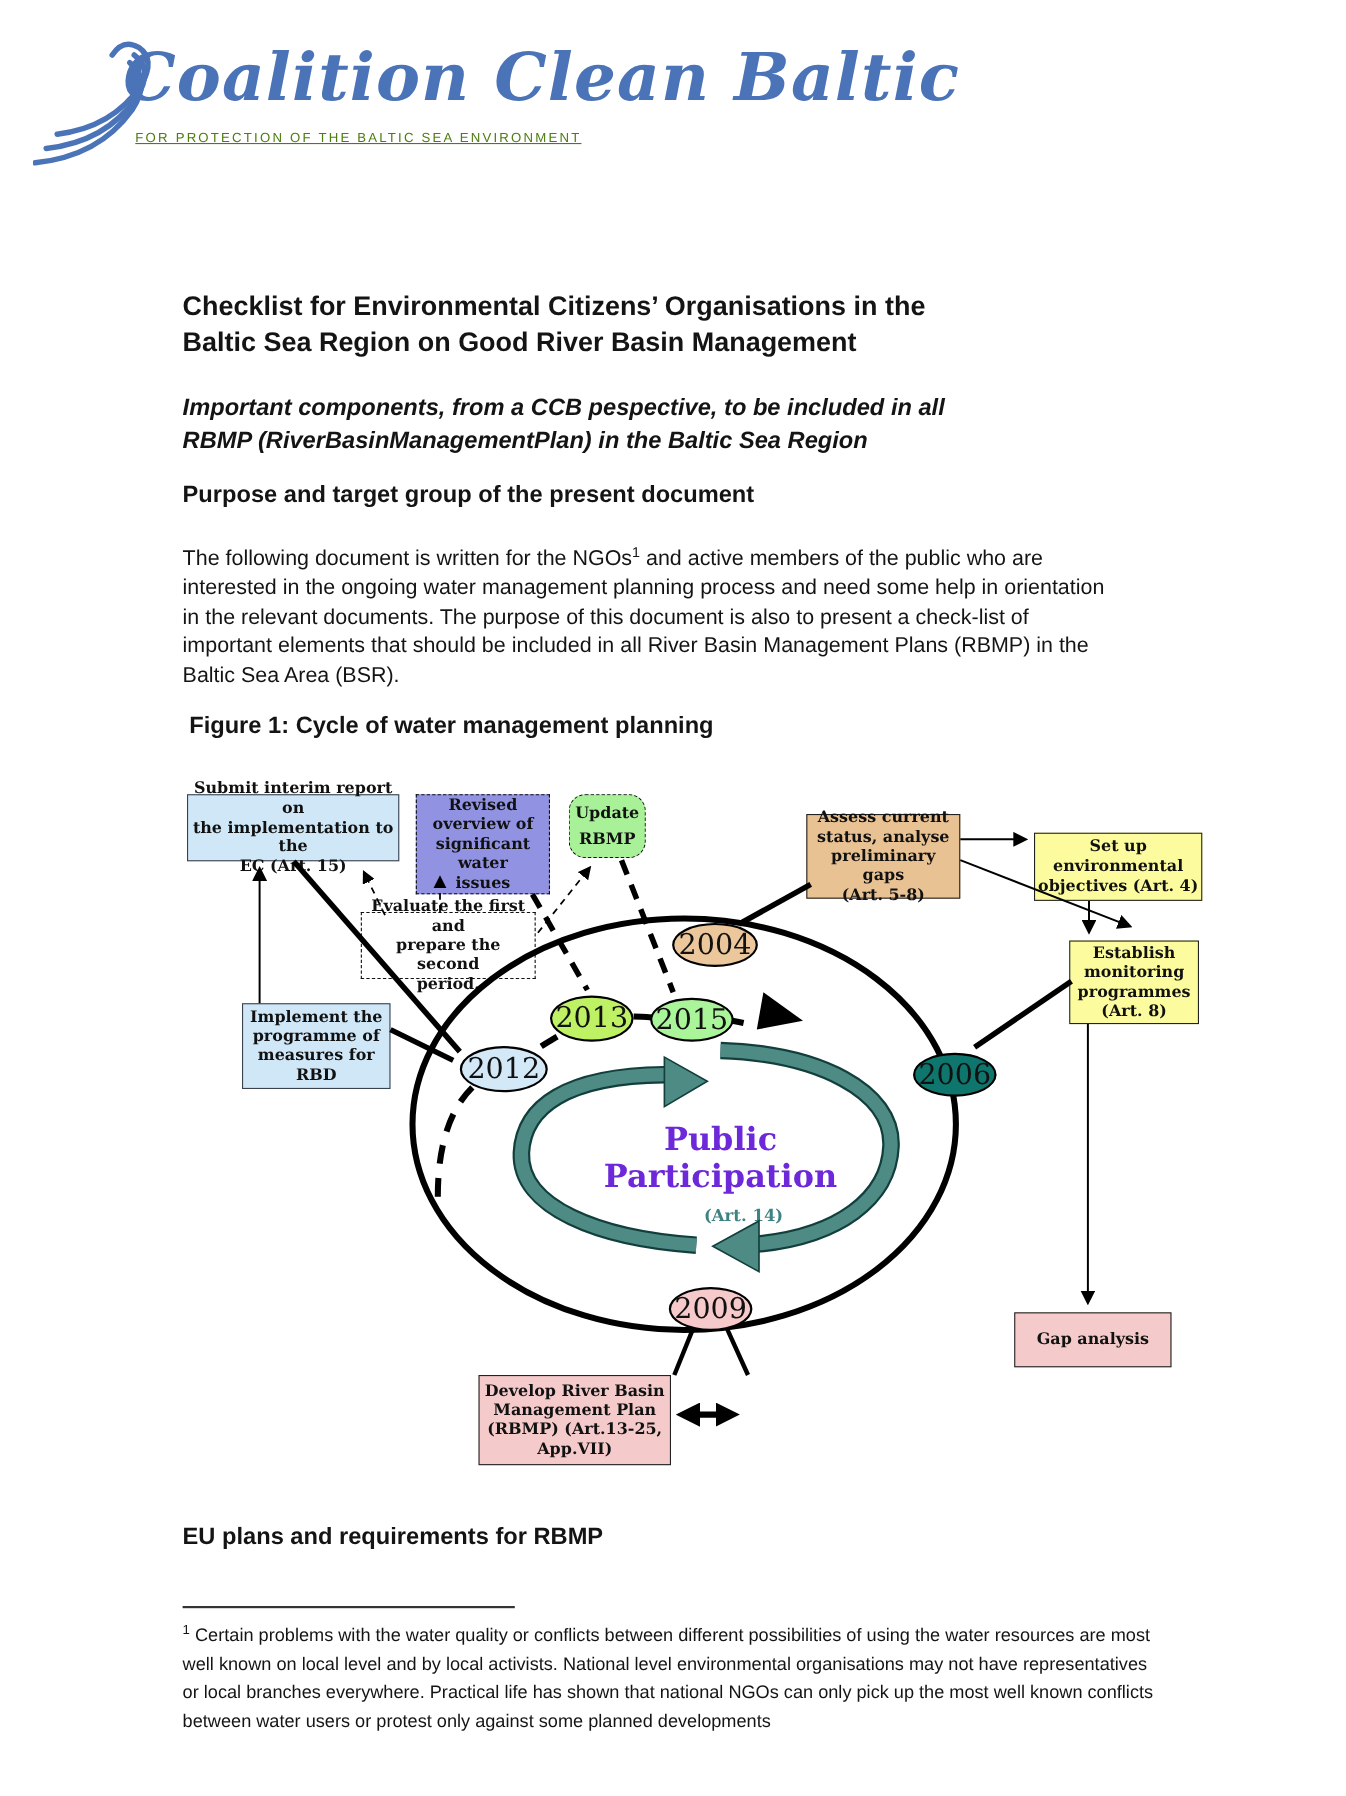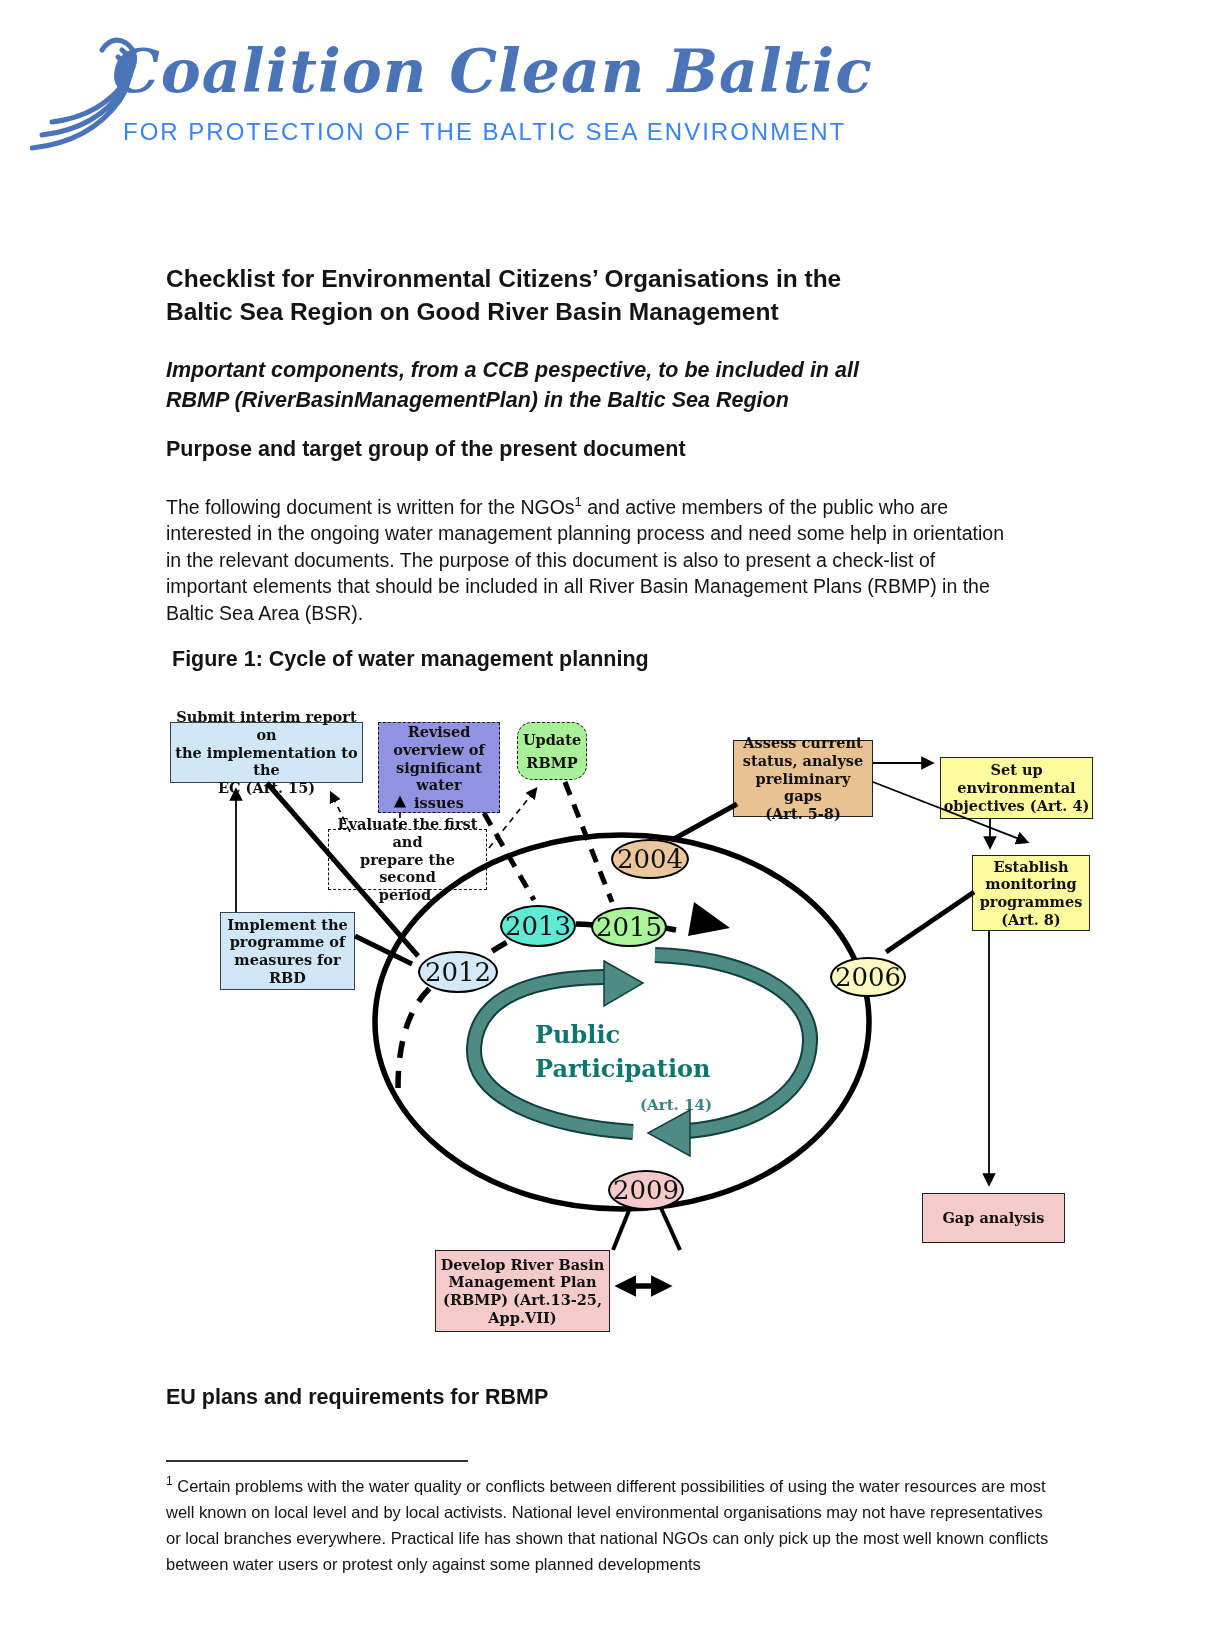--- a/index.html
+++ b/index.html
@@ -9,22 +9,22 @@
   }
   .abs { position:absolute; }
 
   
   .logo-title {
     left:112px; top:36px; font-family:"DejaVu Serif", serif;
     font-style:italic; font-weight:bold; font-size:60px; color:#4b74b8;
     letter-spacing:1px; white-space:nowrap;
   }
   .logo-sub {
-    left:123px; top:118px; font-size:24px; color:#3b82f6;
-    letter-spacing:2px; white-space:nowrap;
+    left:123px; top:118px; font-size:12px; color:#4d7c0f;
+    letter-spacing:2px; white-space:nowrap;text-decoration:underline;
   }
 
   
   .doc-title   { left:166px; top:262px; width:850px; font-size:24.5px; font-weight:bold; line-height:33px; white-space:pre-line; }
   .doc-sub     { left:166px; top:355px; width:850px; font-size:21.5px; font-weight:bold; font-style:italic; line-height:30px; white-space:pre-line; }
   .h-purpose   { left:166px; top:437px; font-size:21.5px; font-weight:bold; }
   .intro       { left:166px; top:489px; width:845px; font-size:19.5px; line-height:26.5px; }
   .intro sup   { font-size:13px; }
   .fig-caption { left:172px; top:647px; font-size:21.5px; font-weight:bold; }
   .h-eu        { left:166px; top:1385px; font-size:21.5px; font-weight:bold; }
@@ -43,22 +43,22 @@
   }
   .dbox.dashed { border:1.7px dashed #111; }
   .year {
     position:absolute; box-sizing:border-box; z-index:6;
     border:2.6px solid #000; border-radius:50%;
     display:flex; align-items:center; justify-content:center;
     font-family:"DejaVu Serif", serif; font-size:26px; color:#111;
   }
   .pp-text {
     position:absolute; left:535px; top:328px; width:240px; z-index:4;
-    text-align:left; font-family:"DejaVu Serif", serif; font-weight:bold;
-    font-size:24px; line-height:34px; color:#0f766e;
+    text-align:center; font-family:"DejaVu Serif", serif; font-weight:bold;
+    font-size:29px; line-height:34px; color:#6d28d9;
   }
   .pp-note {
     position:absolute; left:640px; top:406px; width:110px; z-index:4;
     font-family:"DejaVu Serif", serif; font-weight:bold; font-size:15px; color:#3f8283;
   }
   svg.wires { position:absolute; left:0; top:0; z-index:5; pointer-events:none; }
 </style>
 </head>
 <body>
 
@@ -115,24 +115,24 @@
 programme of
 measures for
 RBD</div>
   <div class="dbox" style="left: 922px; top: 503px; width: 143px; height: 50px; background: rgb(244, 202, 202);">Gap analysis</div>
   <div class="dbox" style="left: 435px; top: 560px; width: 175px; height: 82px; background: rgb(244, 202, 202);">Develop River Basin
 Management Plan
 (RBMP)  (Art.13-25,
 App.VII)</div>
 
   <div class="year" style="left: 611px; top: 149px; width: 78px; height: 40px; background: rgb(237, 199, 156); text-align: center;">2004</div>
-  <div class="year" style="left: 500px; top: 215px; width: 76px; height: 42px; background: #5eead4;">2013</div>
+  <div class="year" style="left: 500px; top: 215px; width: 76px; height: 42px; background: #bef264;">2013</div>
   <div class="year" style="left: 591px; top: 217px; width: 76px; height: 40px; background: rgb(170, 245, 154);">2015</div>
   <div class="year" style="left: 406px; top: 261px; width: 80px; height: 42px; background: rgb(211, 233, 248); margin-left: 12px;">2012</div>
-  <div class="year" style="left: 830px; top: 267px; width: 76px; height: 40px; background: #fef9c3;">2006</div>
+  <div class="year" style="left: 830px; top: 267px; width: 76px; height: 40px; background: #0f766e;">2006</div>
   <div class="year" style="left: 608px; top: 480px; width: 76px; height: 40px; background: rgb(246, 202, 202);">2009</div>
 
   <div class="pp-text">
     <div>Public</div>
     <div>Participation</div>
   </div>
   <div class="pp-note">(Art. 14)</div>
 
   <svg class="wires" width="1224" height="660" viewBox="0 0 1224 660">
     <defs>

